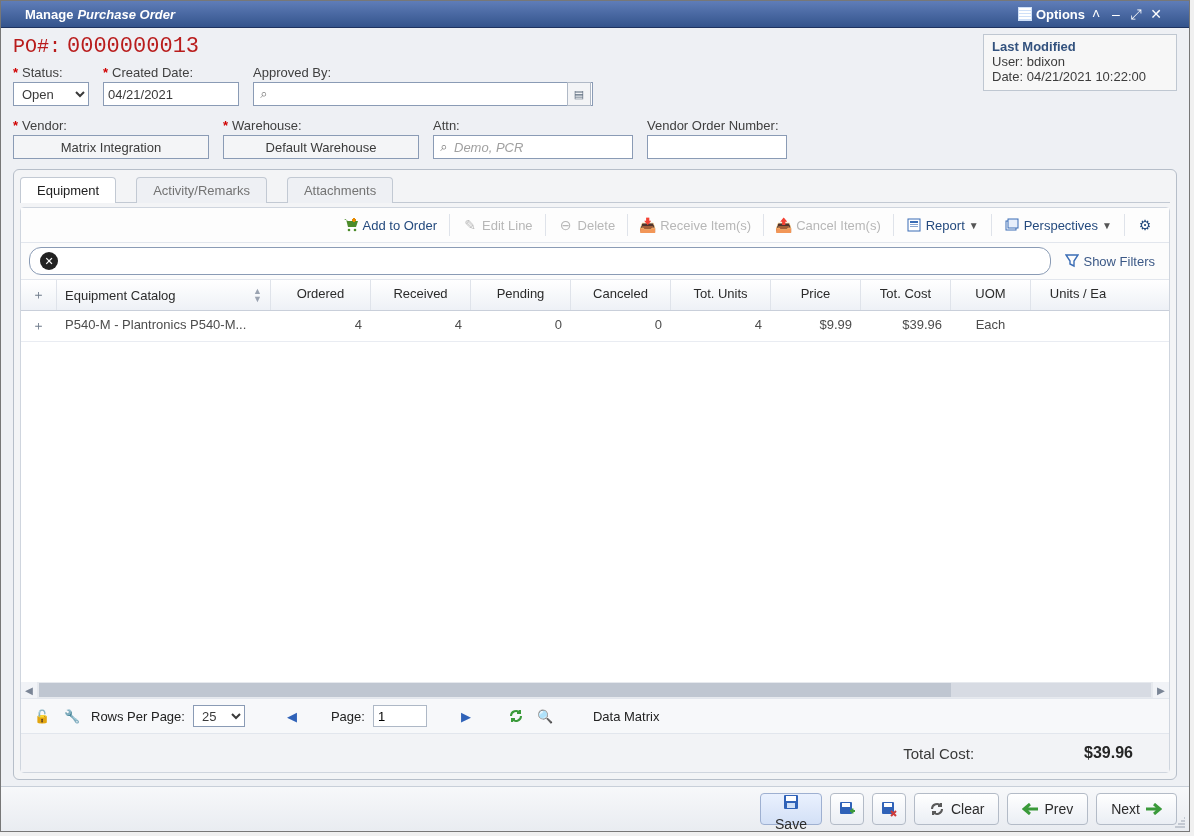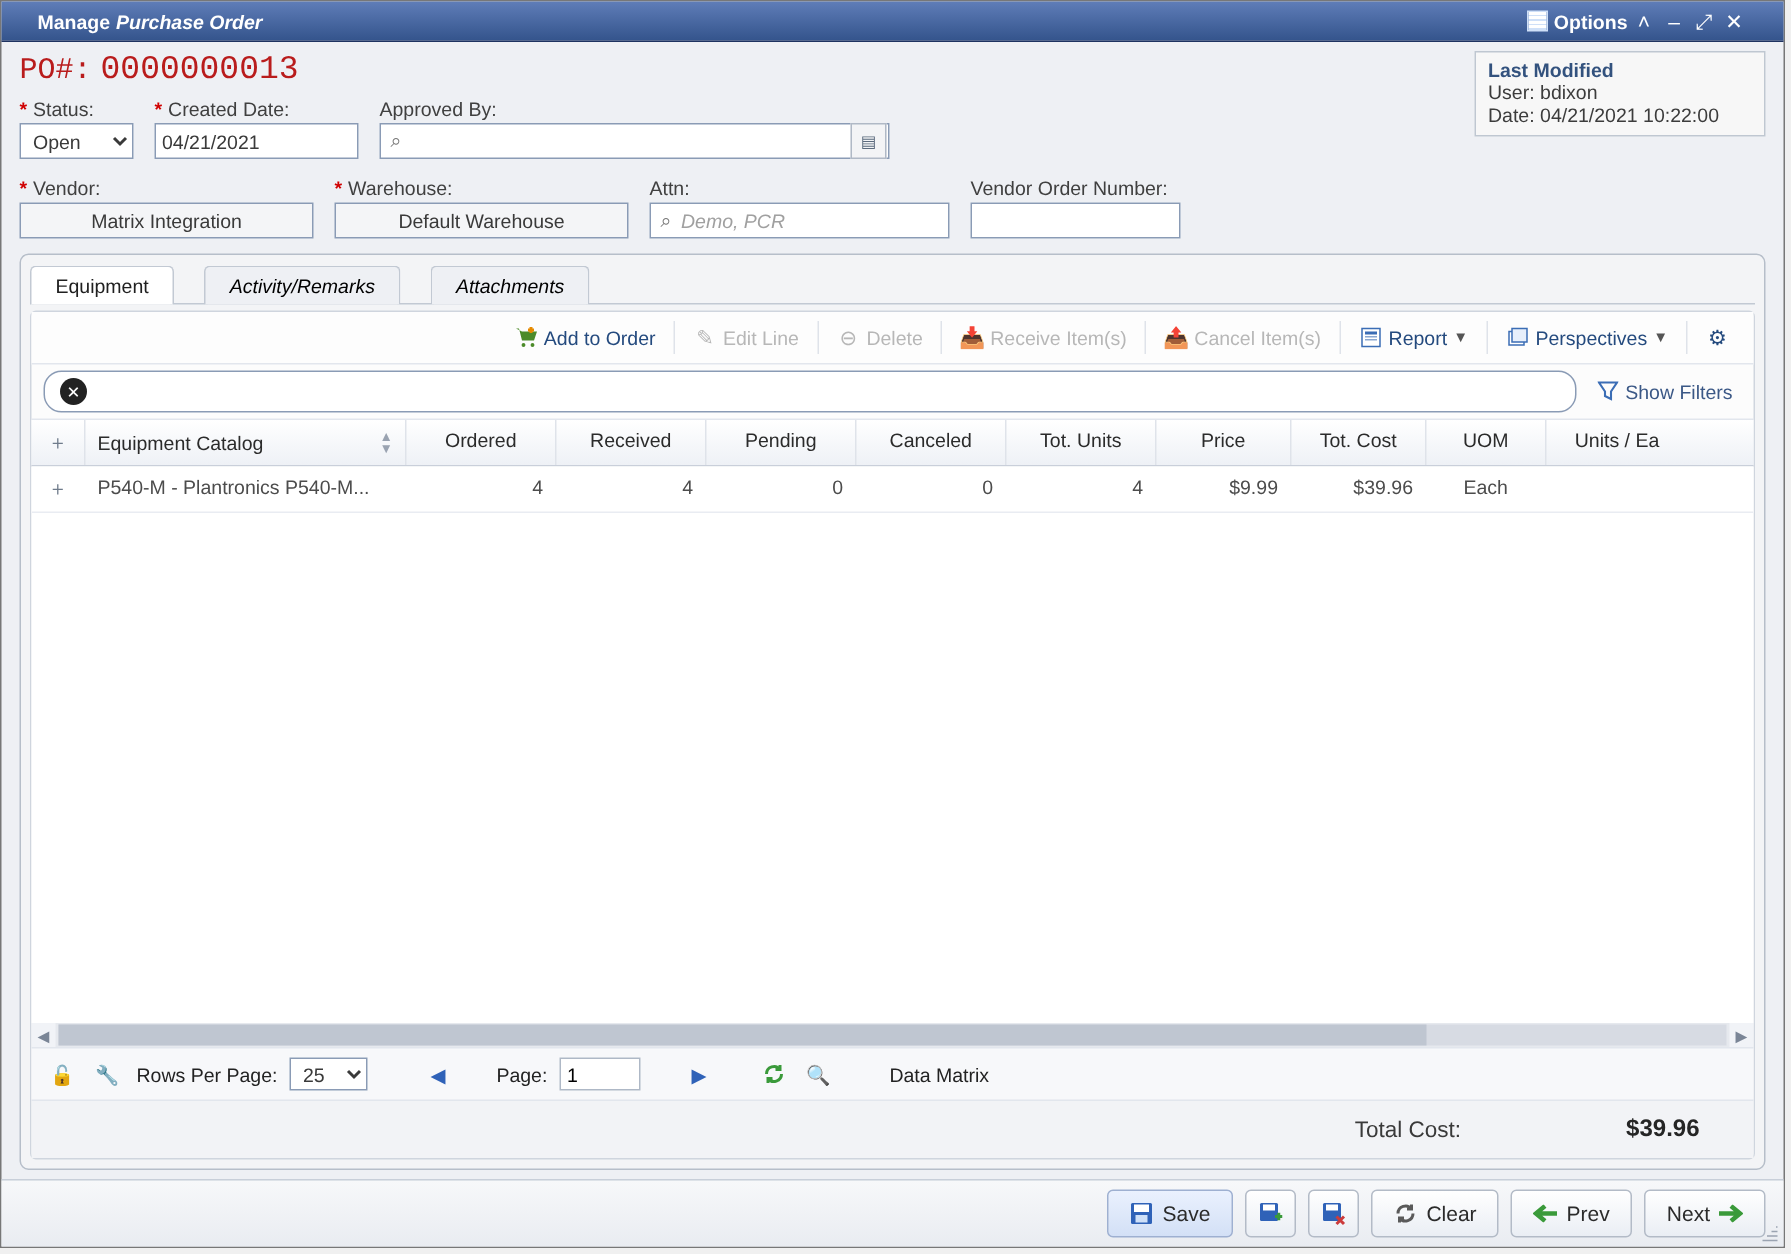--- a/index.html
+++ b/index.html
@@ -28,21 +28,21 @@
   .search-wrap{display:flex;align-items:center;border:1px solid #8a9bb5;background:#fff;height:24px;box-sizing:border-box;}
   .search-wrap .mag{width:20px;text-align:center;color:#777;}
   .search-wrap input{border:none;outline:none;flex:1;font-size:13px;color:#3a3a3a;padding:0;}
   .search-wrap input::placeholder{color:#a0a0a0;font-style:italic}
   .search-wrap .trail-btn{width:22px;height:22px;border:1px solid #b0b9c6;background:#f3f4f6;display:flex;align-items:center;justify-content:center;color:#5c6b7e;margin:1px;font-size:11px;}
   
   .panel{margin:2px 12px 6px 12px;border:1px solid #b6bec9;border-radius:6px;background:#f3f4f6;display:flex;flex-direction:column;flex:1;padding:6px;box-sizing:border-box;}
   .tabs{display:flex;gap:20px;border-bottom:1px solid #c2c9d3;margin:0 0 4px 0;}
   .tab{padding:5px 16px;border:1px solid #c2c9d3;border-bottom:none;background:#eef0f4;color:#4a4a4a;border-top-left-radius:4px;border-top-right-radius:4px;position:relative;top:1px;cursor:pointer;}
   .tab.active{background:#fff;color:#202020;}
-  .tab.muted{color:#000000;font-style:italic;}
+  .tab.muted{color:#737373;}
   .inner{flex:1;border:1px solid #cfd5de;background:#fcfcfc;display:flex;flex-direction:column;border-radius:4px;}
   
   .grid-toolbar{display:flex;justify-content:flex-end;align-items:center;padding:6px 8px;border-bottom:1px solid #e2e6ed;background:#fdfdfd;}
   .tbtn{display:flex;align-items:center;gap:4px;padding:3px 8px;border-radius:3px;font-size:13px;cursor:pointer;}
   .tbtn.enabled{color:#244a7e;}
   .tbtn.disabled{color:#b7b7b7;cursor:default;}
   .tbtn .chev{font-size:10px;color:#555;}
   .sep{width:1px;height:22px;background:#dfe3ea;margin:0 4px;}
   .gear{color:#a9b1bd;}
   .ico{width:16px;height:16px;display:inline-flex;align-items:center;justify-content:center;font-size:14px;}
@@ -78,21 +78,21 @@
   
   .pager{display:flex;align-items:center;gap:8px;padding:6px 10px;border-top:1px solid #e2e6ed;background:#f7f8fa;}
   .pager .ico-btn{width:22px;height:22px;display:flex;align-items:center;justify-content:center;color:#4262a8;cursor:pointer;}
   .pager input.pg{width:44px;height:20px;border:1px solid #aeb8c6;text-align:left;padding:0 4px;font-size:13px;}
   .total-cost-row{display:flex;justify-content:flex-end;align-items:center;padding:10px 36px 10px 10px;background:#f2f3f6;border-top:1px solid #e2e6ed;gap:110px;}
   .tc-label{font-size:15px;color:#3a3a3a;}
   .tc-value{font-size:16px;font-weight:bold;color:#252525;}
   
   .footer{height:44px;border-top:1px solid #c8cfd9;background:linear-gradient(#f7f8fa,#e9ecf1);display:flex;align-items:center;justify-content:flex-end;padding:0 12px;gap:8px;}
   .fbtn{height:30px;display:flex;align-items:center;gap:6px;padding:0 14px;border:1px solid #b3bbc7;border-radius:4px;background:linear-gradient(#fff,#eaeef4);color:#2b2b2b;cursor:pointer;font-size:14px;}
-  .fbtn.primary{border-color:#9eb0d1;background:linear-gradient(#eaf1fe,#d3e0f6);}
+  .fbtn.primary{border-color:#9eb0d1;background:linear-gradient(#eaf1fe,#d3e0f6);flex-direction:column;}
   .fbtn .fic{width:16px;height:16px;display:inline-flex;align-items:center;justify-content:center;}
   svg{display:block}
   .resize-grip{position:absolute;right:2px;bottom:2px;width:14px;height:14px;color:#9aa3b1;}
 </style>
 </head>
 <body>
 
 <div class="window">
 
   <div class="title-bar">

